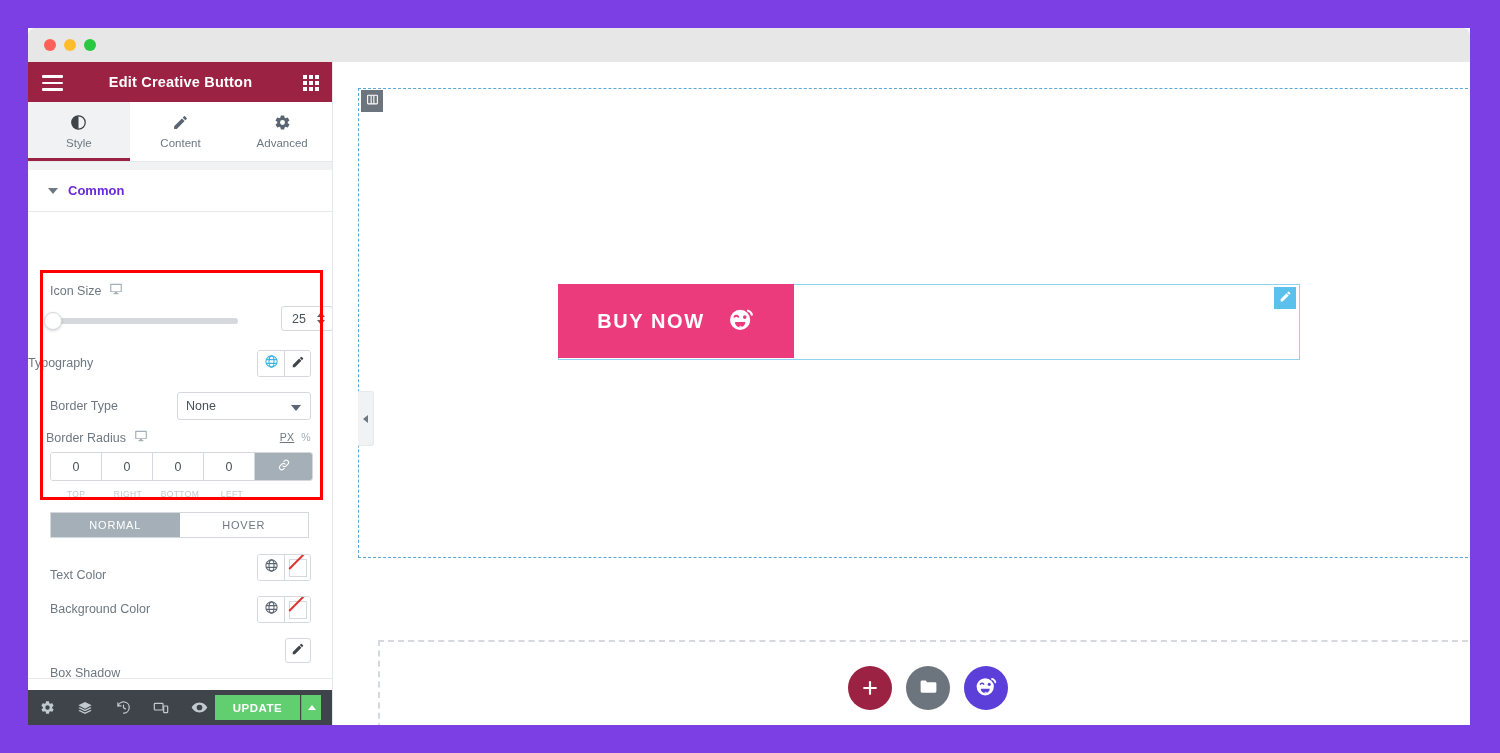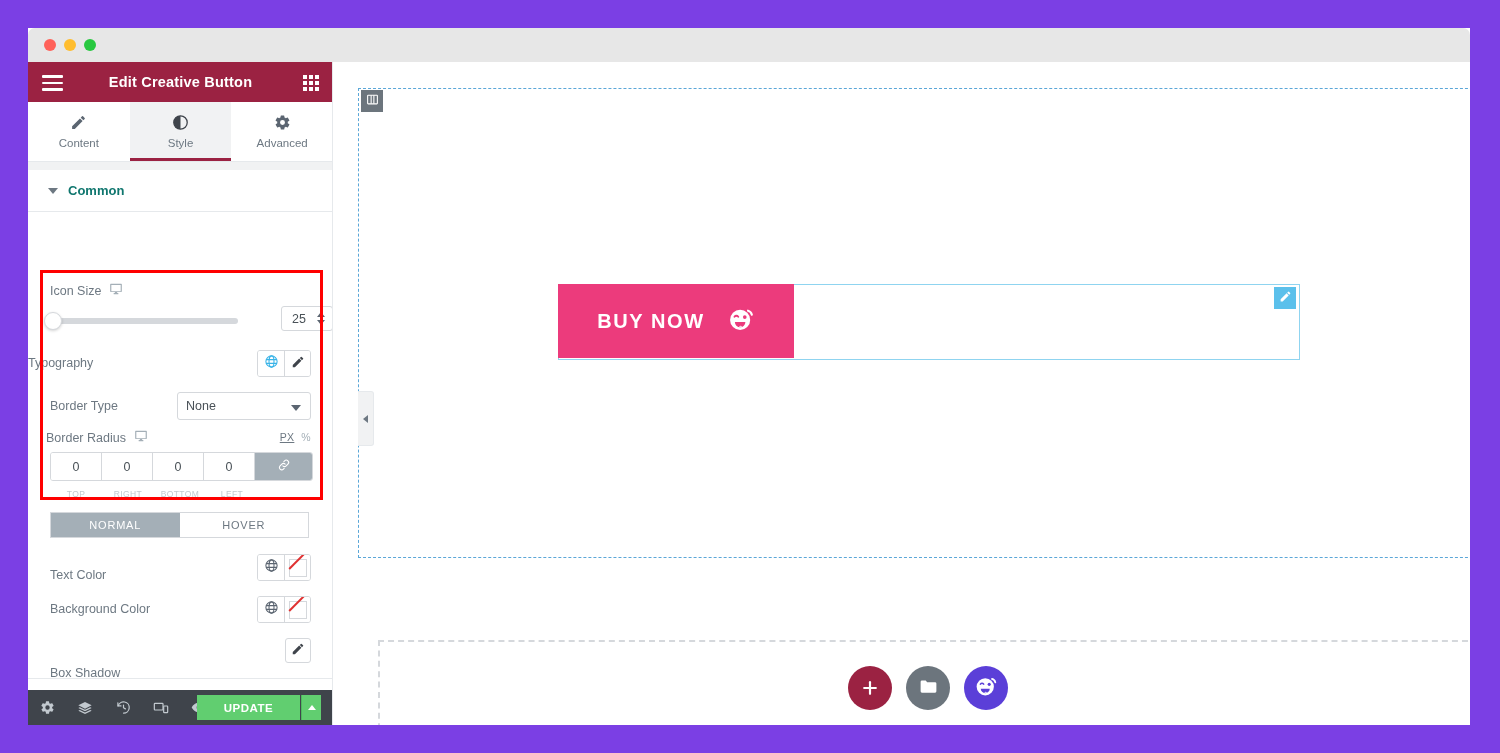--- a/index.html
+++ b/index.html
@@ -96,21 +96,21 @@
     display: flex; align-items: center;
     cursor: pointer;
   }
   #common-caret {
     margin-left: 20px; margin-right: 10px;
     width: 0; height: 0;
     border-left: 5px solid transparent;
     border-right: 5px solid transparent;
     border-top: 6px solid #6D7882;
   }
-  #common-label { font-size: 13px; font-weight: bold; color: #0f766e; }
+  #common-label { font-size: 13px; font-weight: bold; color: #6d28d9; }
 
   
   #panel-body {
     position: absolute; left: 0; top: 150px;
     width: 305px; height: 478px;
     background: #fff; overflow: hidden;
   }
 
   
   #highlight-box {
@@ -264,21 +264,21 @@
     width: 305px; height: 35px;
     background: #3F444B;
     display: flex; align-items: center;
   }
   .foot-icon {
     width: 38px; display: flex; align-items: center; justify-content: center;
     cursor: pointer;
   }
   #update-btn {
     position: absolute; right: 33px; top: 5px;
-    width: 103px; height: 25px; background: #61CE70;
+    width: 85px; height: 25px; background: #61CE70;
     color: #fff; font-size: 11.5px; font-weight: bold;
     display: flex; align-items: center; justify-content: center;
     letter-spacing: .5px; cursor: pointer;
   }
   #update-caret {
     position: absolute; right: 12px; top: 5px;
     width: 20px; height: 25px; background: #61CE70;
     display: flex; align-items: center; justify-content: center;
     cursor: pointer; border-left: 1px solid #4cb95d;
   }
@@ -391,36 +391,36 @@
           <i></i>
           <i></i>
           <i></i>
           <i></i>
           <i></i>
           <i></i>
       </div>
     </div>
 
     <div id="panel-tabs">
-      <div class="ptab">
-        <span>
-          <svg width="17" height="17" viewBox="0 0 24 24" fill="#5B6571">
-            <path d="M3 17.25V21h3.75L17.8 9.94l-3.75-3.75L3 17.25zM20.7 7.04a1 1 0 000-1.41l-2.34-2.34a1 1 0 00-1.41 0l-1.83 1.83 3.75 3.75 1.83-1.83z"></path>
-          </svg>
-        </span>
-        <span>Content</span>
-      </div>
       <div class="ptab active">
         <span>
           <svg width="17" height="17" viewBox="0 0 24 24">
             <circle cx="12" cy="12" r="9.5" fill="none" stroke="#3F444B" stroke-width="1.8"></circle>
             <path d="M12 2.5a9.5 9.5 0 000 19z" fill="#3F444B"></path>
           </svg>
         </span>
         <span>Style</span>
+      </div>
+      <div class="ptab">
+        <span>
+          <svg width="17" height="17" viewBox="0 0 24 24" fill="#5B6571">
+            <path d="M3 17.25V21h3.75L17.8 9.94l-3.75-3.75L3 17.25zM20.7 7.04a1 1 0 000-1.41l-2.34-2.34a1 1 0 00-1.41 0l-1.83 1.83 3.75 3.75 1.83-1.83z"></path>
+          </svg>
+        </span>
+        <span>Content</span>
       </div>
       <div class="ptab">
         <span>
           <svg width="17" height="17" viewBox="0 0 24 24" fill="#5B6571">
             <path d="M19.4 13a7.8 7.8 0 000-2l2.1-1.6a.5.5 0 00.12-.64l-2-3.46a.5.5 0 00-.6-.22l-2.5 1a7.3 7.3 0 00-1.7-1l-.38-2.65A.5.5 0 0014 2h-4a.5.5 0 00-.5.42L9.12 5.1a7.3 7.3 0 00-1.7 1l-2.5-1a.5.5 0 00-.6.22l-2 3.46a.5.5 0 00.12.64L4.6 11a7.8 7.8 0 000 2l-2.1 1.6a.5.5 0 00-.12.64l2 3.46a.5.5 0 00.6.22l2.5-1c.52.4 1.1.74 1.7 1l.38 2.65A.5.5 0 0010 22h4a.5.5 0 00.5-.42l.38-2.65c.6-.26 1.18-.6 1.7-1l2.5 1a.5.5 0 00.6-.22l2-3.46a.5.5 0 00-.12-.64L19.4 13zM12 15.5A3.5 3.5 0 1115.5 12 3.5 3.5 0 0112 15.5z"></path>
           </svg>
         </span>
         <span>Advanced</span>
       </div>
     </div>

